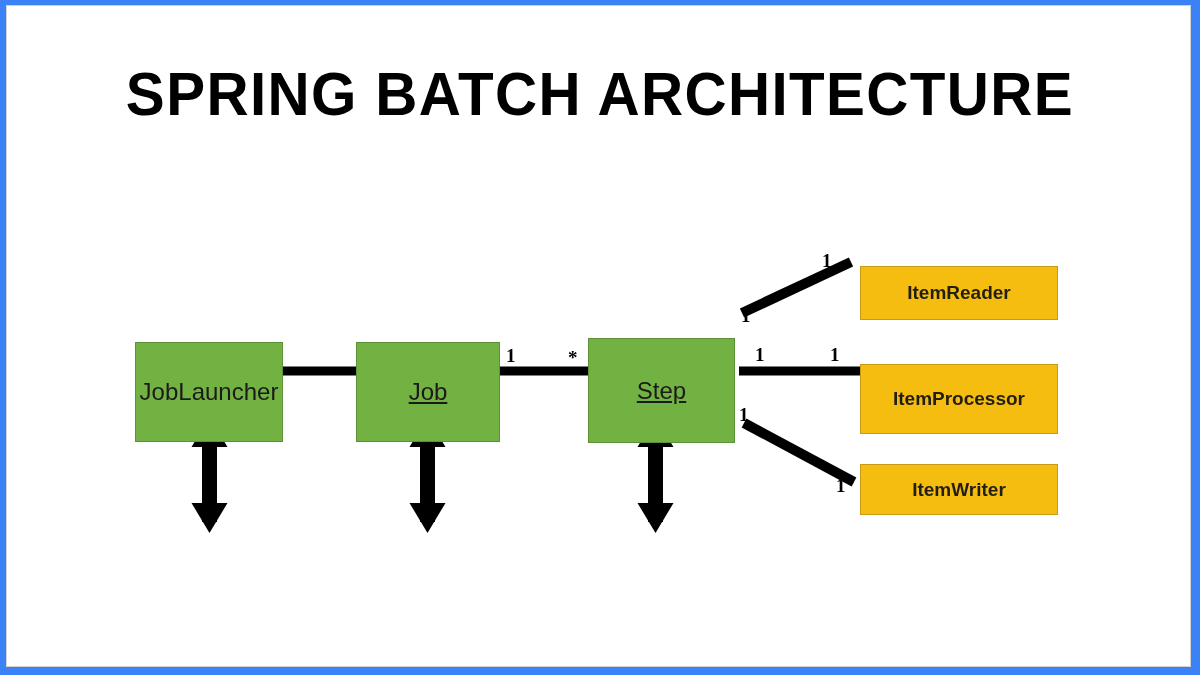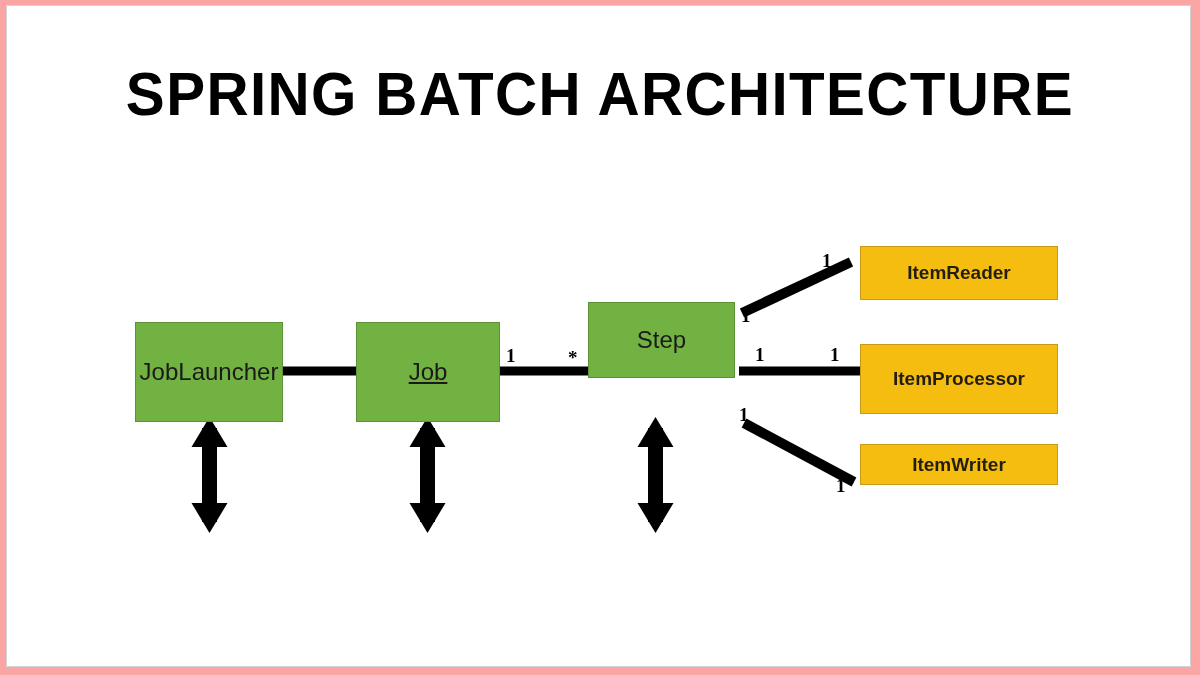--- a/index.html
+++ b/index.html
@@ -4,21 +4,21 @@
 <style>
   html, body {
     margin: 0;
     padding: 0;
     background: #f0f0f0;
   }
   #slide {
     position: relative;
     width: 1200px;
     height: 675px;
-    background: #fca5a5;
+    background: #3b82f6;
     overflow: hidden;
     font-family: "Liberation Sans", sans-serif;
   }
   
   #slide-frame {
     position: absolute;
     left: 6px;
     top: 5px;
     width: 1185px;
     height: 662px;
@@ -43,20 +43,21 @@
     white-space: nowrap;
   }
   .node {
     position: absolute;
     box-sizing: border-box;
     display: flex;
     align-items: center;
     justify-content: center;
     color: #1a1a1a;
     font-family: "Liberation Sans", sans-serif;
+    margin-top: 20px;
   }
   .node.green {
     background: #72b242;
     border: 1px solid #5d9137;
     font-size: 24px;
     font-weight: 400;
   }
   .node.green.repo {
     font-size: 22px;
     font-weight: 700;
@@ -126,34 +127,34 @@
   </svg>
 
   <div class="node green" style="left:135px; top:322px; width:148px; height:100px;">
     <span>JobLauncher</span>
   </div>
 
   <div class="node green" style="left:356px; top:322px; width:144px; height:100px;text-decoration:underline;">
     <span>Job</span>
   </div>
 
-  <div class="node green" style="left:588px; top:302px; width:147px; height:76px;">
+  <div class="node green" style="left:588px; top:318px; width:147px; height:105px;text-decoration:underline;">
     <span>Step</span>
   </div>
 
 
   <div class="node amber" style="left:860px; top:246px; width:198px; height:54px;">
     <span>ItemReader</span>
   </div>
 
   <div class="node amber" style="left:860px; top:344px; width:198px; height:70px;">
     <span>ItemProcessor</span>
   </div>
 
-  <div class="node amber" style="left:860px; top:444px; width:198px; height:41px;align-items:center;">
+  <div class="node amber" style="left:860px; top:444px; width:198px; height:51px;align-items:center;">
     <span>ItemWriter</span>
   </div>
 
   <span class="mult" style="left:506px; top:346px;">1</span>
 
   <span class="mult" style="left:568px; top:348px;">*</span>
 
   <span class="mult" style="left:741px; top:306px;">1</span>
 
   <span class="mult" style="left:822px; top:251px;">1</span>

